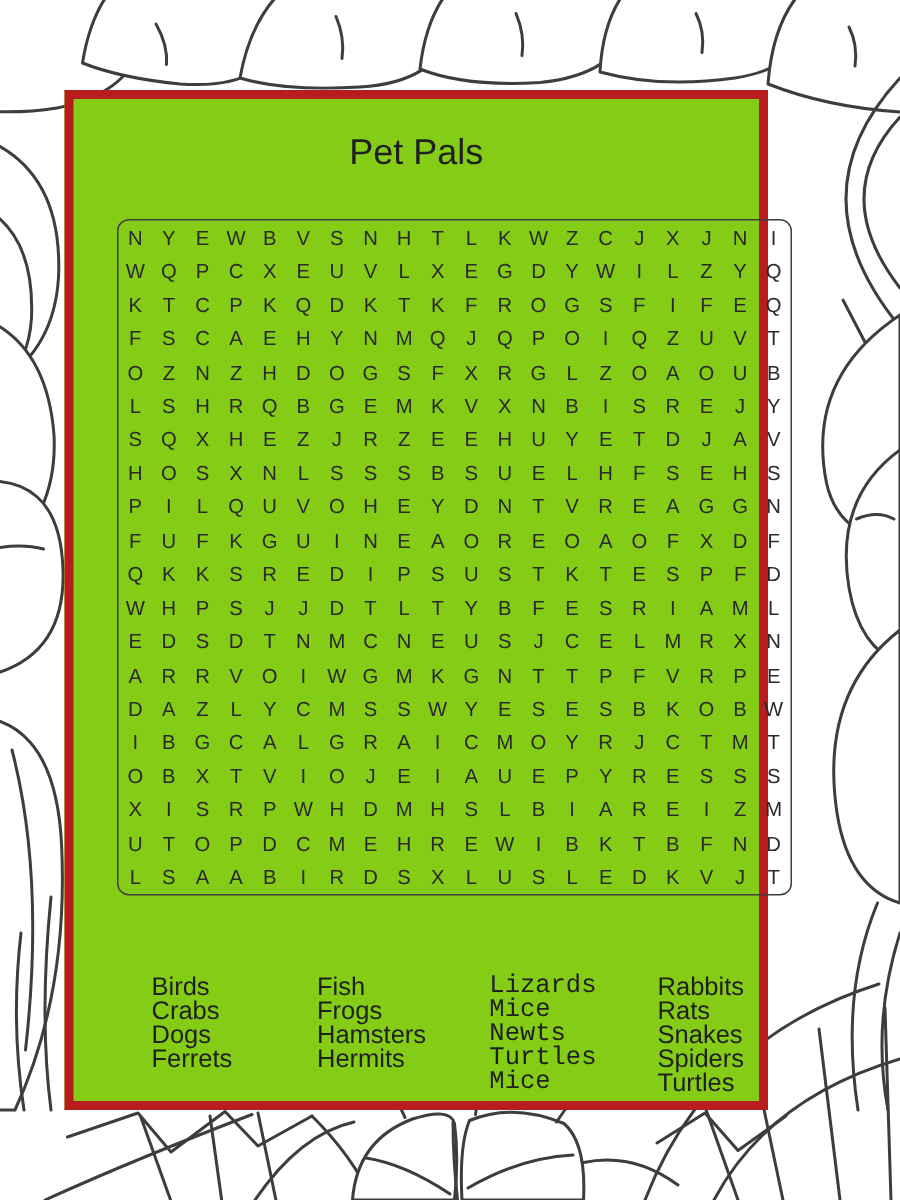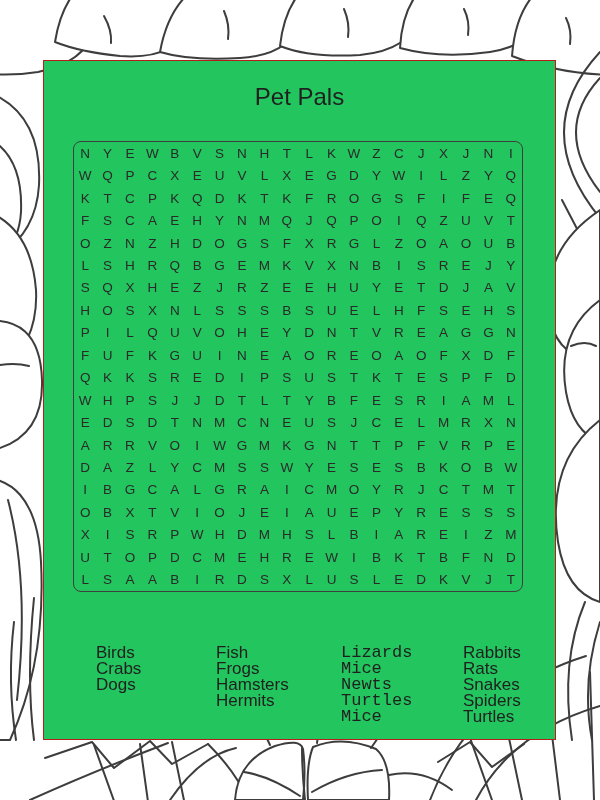--- a/index.html
+++ b/index.html
@@ -9,23 +9,23 @@
     font-family: "Liberation Sans", sans-serif;
     overflow: hidden;
     position: relative;
   }
   .bg-pattern {
     position: absolute; left: 0; top: 0; width: 600px; height: 800px;
   }
   .card {
     position: absolute;
     left: 43px; top: 60px;
-    width: 513px; height: 680px;
-    background: #22c55e;
-    border: 1px solid #b91c1c;
+    width: 469px; height: 680px;
+    background: #84cc16;
+    border: 6px solid #b91c1c;
     box-sizing: border-box;
   }
   .title {
     margin: 0;
     position: absolute; left: 0; top: 22px; width: 100%;
     text-align: center;
     font-size: 24px; font-weight: 400; color: #1f1f1f;
   }
   .grid-box {
     position: absolute; left: 29px; top: 80px;
@@ -527,20 +527,21 @@
       <div class="cell">V</div>
       <div class="cell">J</div>
       <div class="cell">T</div>
     </div>
 
   <div class="word-list">
       <div class="word-col">
         <div class="word">Birds</div>
         <div class="word">Crabs</div>
         <div class="word">Dogs</div>
+        <div class="word">Ferrets</div>
       </div>
       <div class="word-col">
         <div class="word">Fish</div>
         <div class="word">Frogs</div>
         <div class="word">Hamsters</div>
         <div class="word">Hermits</div>
       </div>
       <div class="word-col">
         <div class="word">Lizards</div>
         <div class="word">Mice</div>

